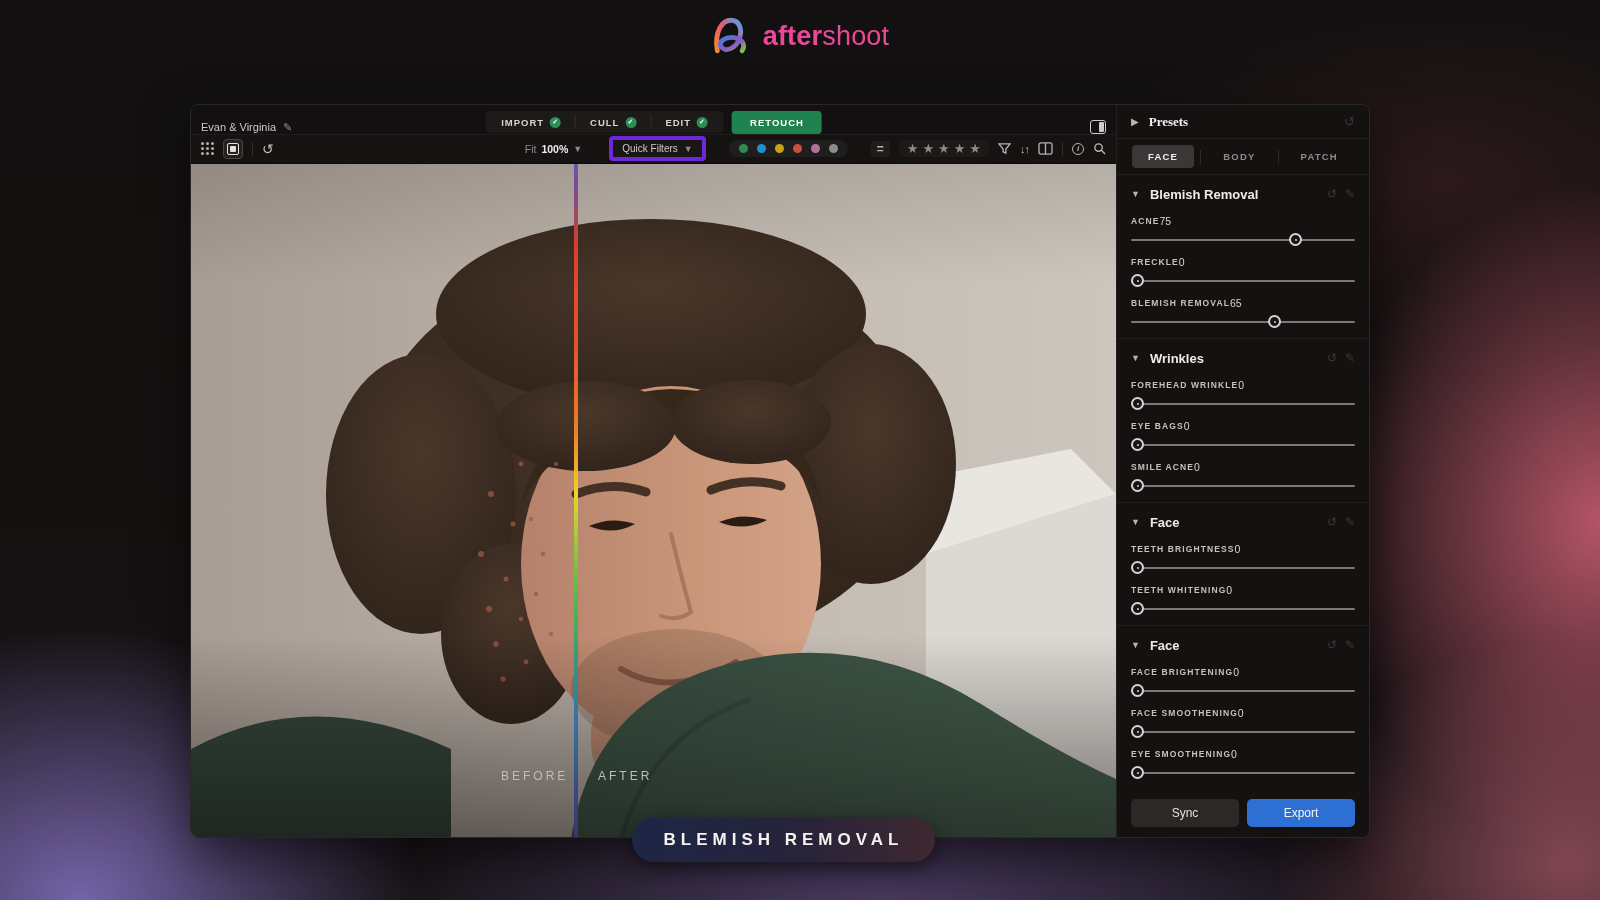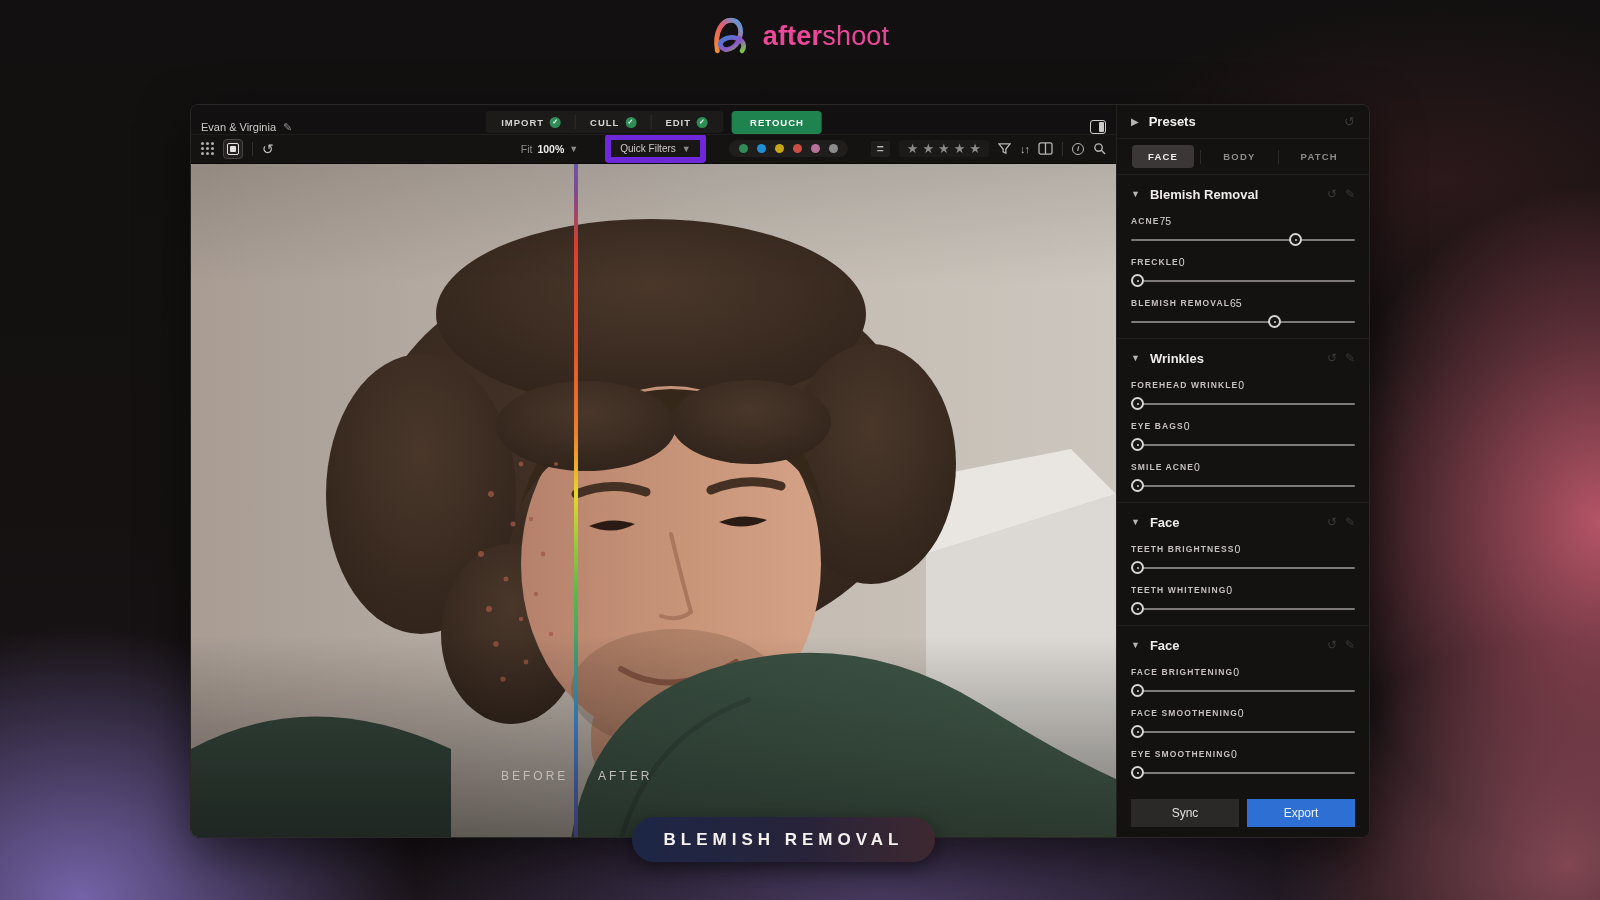--- a/index.html
+++ b/index.html
@@ -44,42 +44,42 @@
   .grid-dots i { width:3px; height:3px; background:#b0abab; border-radius:50%; }
   .viewmode { width:20px; height:20px; border:1px solid #4a4545; border-radius:4px; background:#252121; display:flex; align-items:center; justify-content:center; }
   .viewmode .outer { width:12px; height:12px; border:1.5px solid #e4e0e0; border-radius:2px; display:flex; align-items:center; justify-content:center; }
   .viewmode .inner { width:6px; height:6px; background:#e4e0e0; border-radius:1px; }
   .vdiv { width:1px; height:14px; background:#322d2d; }
   .hist { font-size:14px; color:#c4bfbf; }
   .fit-group { margin-left:auto; display:flex; align-items:center; gap:5px; }
   .fit-label { color:#8f8a8a; font-size:10.5px; }
   .zoom-val { color:#efecec; font-weight:700; font-size:10.5px; }
   .chev { color:#8f8a8a; font-size:9px; }
-  .qf { display:flex; align-items:center; gap:6px; border:6px solid #6d28d9; border-radius:4px; padding:3px 9px; font-size:10px; color:#cfcaca; background:#191616; margin-left:18px; }
+  .qf { display:flex; align-items:center; gap:6px; border:4px solid #6d28d9; border-radius:4px; padding:3px 9px; font-size:10px; color:#cfcaca; background:#191616; margin-left:18px; }
   .dots-box { display:flex; align-items:center; gap:9px; background:#201d1d; border-radius:10px; padding:4px 10px; margin-left:14px; }
   .cdot { width:9px; height:9px; border-radius:50%; }
   .eq { font-size:12px; font-weight:700; color:#b9b4b4; background:#201d1d; border-radius:3px; padding:1px 6px; margin-left:14px; }
   .stars { display:flex; gap:4px; background:#1c1919; border-radius:3px; padding:2px 8px; }
   .star { color:#8e8a89; font-size:13px; line-height:1; }
   .sorticons { font-size:11px; letter-spacing:-1px; color:#b9b4b4; }
   .infoc { width:12px; height:12px; border:1.2px solid #b9b4b4; border-radius:50%; font-size:8px; display:flex; align-items:center; justify-content:center; color:#b9b4b4; font-style:italic; font-weight:700;}
   
   .canvas { position:relative; width:925px; height:675px; background:#111; overflow:hidden; }
   .canvas svg { display:block; }
   .divider-line { position:absolute; top:0; left:383px; width:4px; height:100%;
     background:linear-gradient(180deg,#7b5fc0 0%,#8a52a0 4%,#e0402f 12%,#e2552c 28%,#ef7f2a 40%,#e8d62a 49%,#9ec93c 56%,#58b84b 64%,#43a06c 72%,#3e8fd8 83%,#4f77cf 92%,#6f63c5 100%); }
   .ba-label { position:absolute; top:605px; font-size:12px; letter-spacing:3px; color:#c2bcb8; }
   .ba-before { left:310px; }
   .ba-after { left:407px; }
   .vignette { position:absolute; inset:0; background:linear-gradient(180deg,rgba(0,0,0,.12) 0%,transparent 18%,transparent 70%,rgba(10,8,8,.5) 100%); pointer-events:none; }
   
   .panel { width:255px; background:#141111; border-left:1px solid #242020; display:flex; flex-direction:column; }
   .panel-head { height:34px; display:flex; align-items:center; padding:0 14px; border-bottom:1px solid #242020; }
   .panel-head .caret-r { color:#b9b4b4; font-size:10px; margin-right:10px; }
-  .panel-title { font-size:13px; font-weight:700; color:#f2efef; }
+  .panel-title { font-size:13px; font-weight:700; color:#f2efef;font-family:Liberation Serif, serif; }
   .panel-head .reset-dim { margin-left:auto; color:#3c3737; font-size:13px; }
   .tabs { height:36px; display:flex; align-items:center; justify-content:space-around; padding:0 12px; border-bottom:1px solid #242020; }
   .tab { font-size:9.5px; font-weight:700; letter-spacing:1.2px; color:#8f8b8b; padding:6px 16px; border-radius:4px; }
   .tab.active { background:#3b3737; color:#f0eeee; }
   .tab-sep { width:1px; height:14px; background:#2e2a2a; }
   .sections { flex:1; display:flex; flex-direction:column; }
   .section { padding:9px 14px 0; border-top:1px solid #221e1e; }
   .section:first-child { border-top:none; }
   .sec-head { display:flex; align-items:center; margin-bottom:11px; height:20px; }
   .sec-caret { color:#b9b4b4; font-size:9px; margin-right:10px; }
@@ -88,21 +88,21 @@
   .slider { margin-bottom:9px; }
   .sl-row { display:flex; justify-content:flex-start; align-items:center; margin-bottom:5px; }
   .sl-label { font-size:8.5px; font-weight:700; letter-spacing:1.1px; color:#c6c1bf; }
   .sl-value { font-size:10.5px; color:#d8d4d2; }
   .sl-track-wrap { position:relative; height:15px; }
   .sl-track { position:absolute; top:7px; left:0; right:0; height:1.6px; background:#7e7979; border-radius:1px; }
   .sl-handle { position:absolute; top:1px; width:13px; height:13px; border-radius:50%;
     background:#171414; border:2px solid #d8d4d4; }
   .sl-handle::after { content:""; position:absolute; left:3.5px; top:3.5px; width:2px; height:2px; border-radius:50%; background:#d8d4d4; }
   .panel-footer { display:flex; gap:8px; padding:8px 14px 10px; }
-  .btn { flex:1; height:28px; border-radius:0; display:flex; align-items:center; justify-content:center; font-size:12px; }
+  .btn { flex:1; height:28px; border-radius:5px; display:flex; align-items:center; justify-content:center; font-size:12px; }
   .btn-sync { background:#2b2828; color:#e2dedc; }
   .btn-export { color:#f2f5fa; }
   
   .pill { position:absolute; left:632px; top:817px; width:303px; height:45px; border-radius:23px;
     background:linear-gradient(90deg,#1d2646 0%,#27233a 55%,#3e2830 100%);
     display:flex; align-items:center; justify-content:center;
     font-size:17px; font-weight:600; letter-spacing:5px; color:#f5f2f0;
     box-shadow:0 6px 18px rgba(0,0,0,.45); }
 </style>
 </head>

